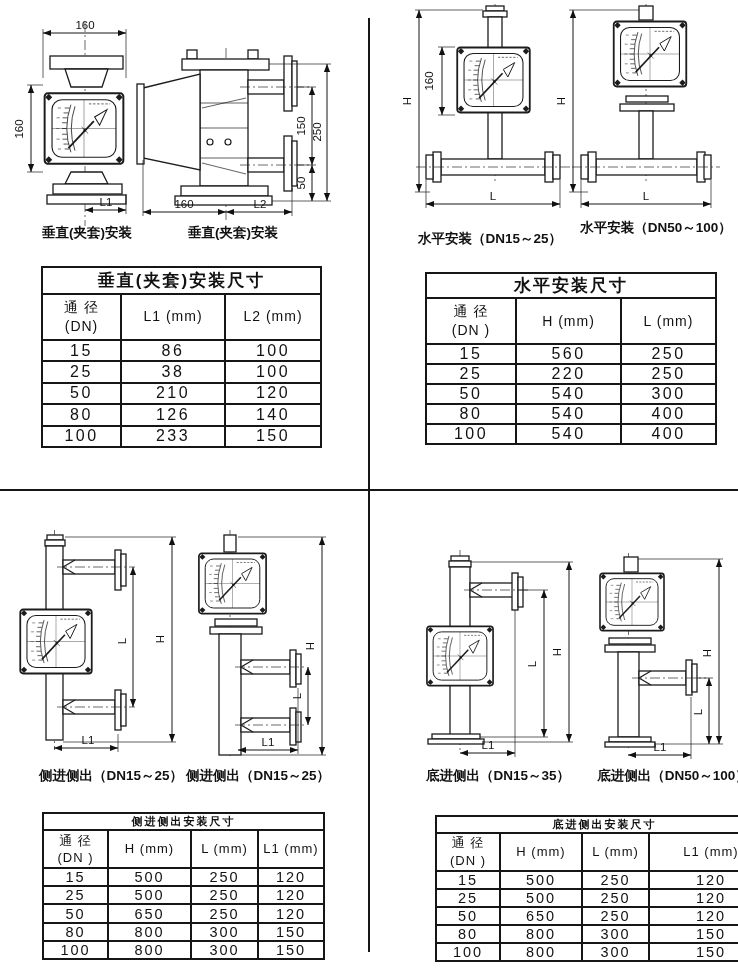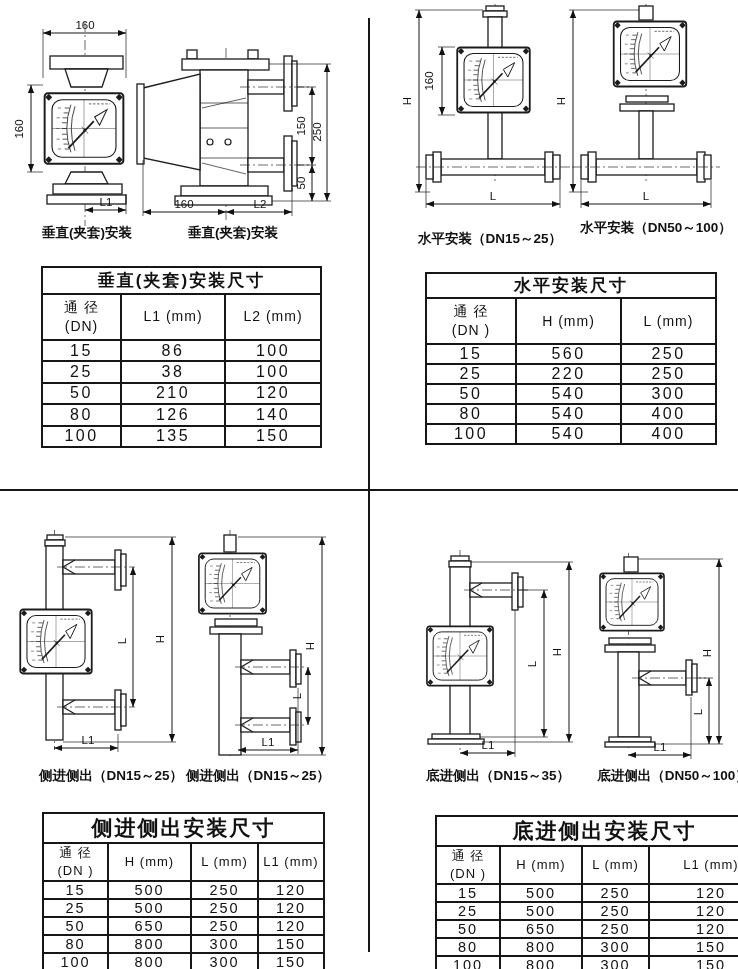--- a/index.html
+++ b/index.html
@@ -10,21 +10,21 @@
   .drw{position:absolute;}
   .cap{position:absolute;transform:translateX(-50%);font-weight:700;font-size:13.5px;
        white-space:nowrap;color:#111;}
   
   .tbl{position:absolute;}
   .tbl table{border-collapse:collapse;table-layout:fixed;width:100%;height:100%;border-radius:21px;}
   .tbl td{border:2px solid #161616;text-align:center;vertical-align:middle;padding:0;color:#111;}
   .t-title td{font-size:17px;font-weight:700;letter-spacing:2px;}
   .t-head td{font-size:14px;letter-spacing:1px;line-height:1.35;}
   .t-data td{font-size:16px;letter-spacing:2.5px;}
-  .small .t-title td{font-size:21px;}
+  .small .t-title td{font-size:11px;}
   .small .t-head td{font-size:13px;}
   .small .t-data td{font-size:14.5px;letter-spacing:2px;}
   
   svg .o{fill:#fff;stroke:#1c1c1c;stroke-width:1.3;}
   svg .ln{fill:none;stroke:#1c1c1c;stroke-width:1.2;}
   svg .tn{fill:none;stroke:#1c1c1c;stroke-width:0.7;}
   svg .cl{fill:none;stroke:#2b2b2b;stroke-width:0.7;stroke-dasharray:10 3 2 3;}
   svg .dim{fill:none;stroke:#161616;stroke-width:1;}
   svg .dt{font:11.5px "Liberation Sans","DejaVu Sans",sans-serif;fill:#111;}
 </style>
@@ -176,21 +176,21 @@
           <td>210</td>
           <td>120</td>
         </tr>
   <tr class="t-data">
           <td>80</td>
           <td>126</td>
           <td>140</td>
         </tr>
   <tr class="t-data">
           <td>100</td>
-          <td>135</td>
+          <td>233</td>
           <td>150</td>
         </tr>
 </tbody>
     </table>
 </div>
 
 <svg class="drw" style="left:372px;top:4px" width="366" height="242" viewBox="0 0 366 242">
   <defs>
     <marker id="m2" viewBox="0 0 10 10" refX="9" refY="5" markerWidth="9" markerHeight="9" orient="auto-start-reverse">
       <path d="M0,1.5 L9,5 L0,8.5 z" fill="#111"></path>

